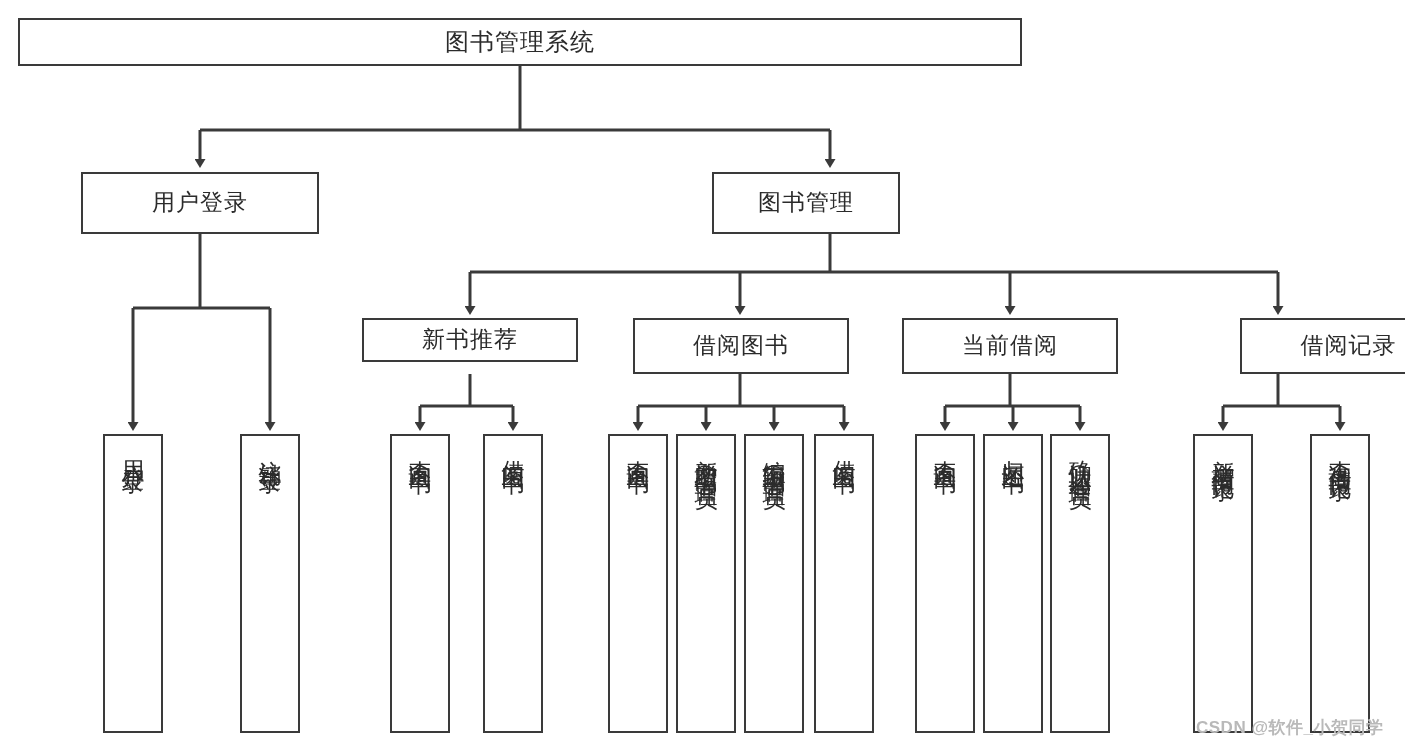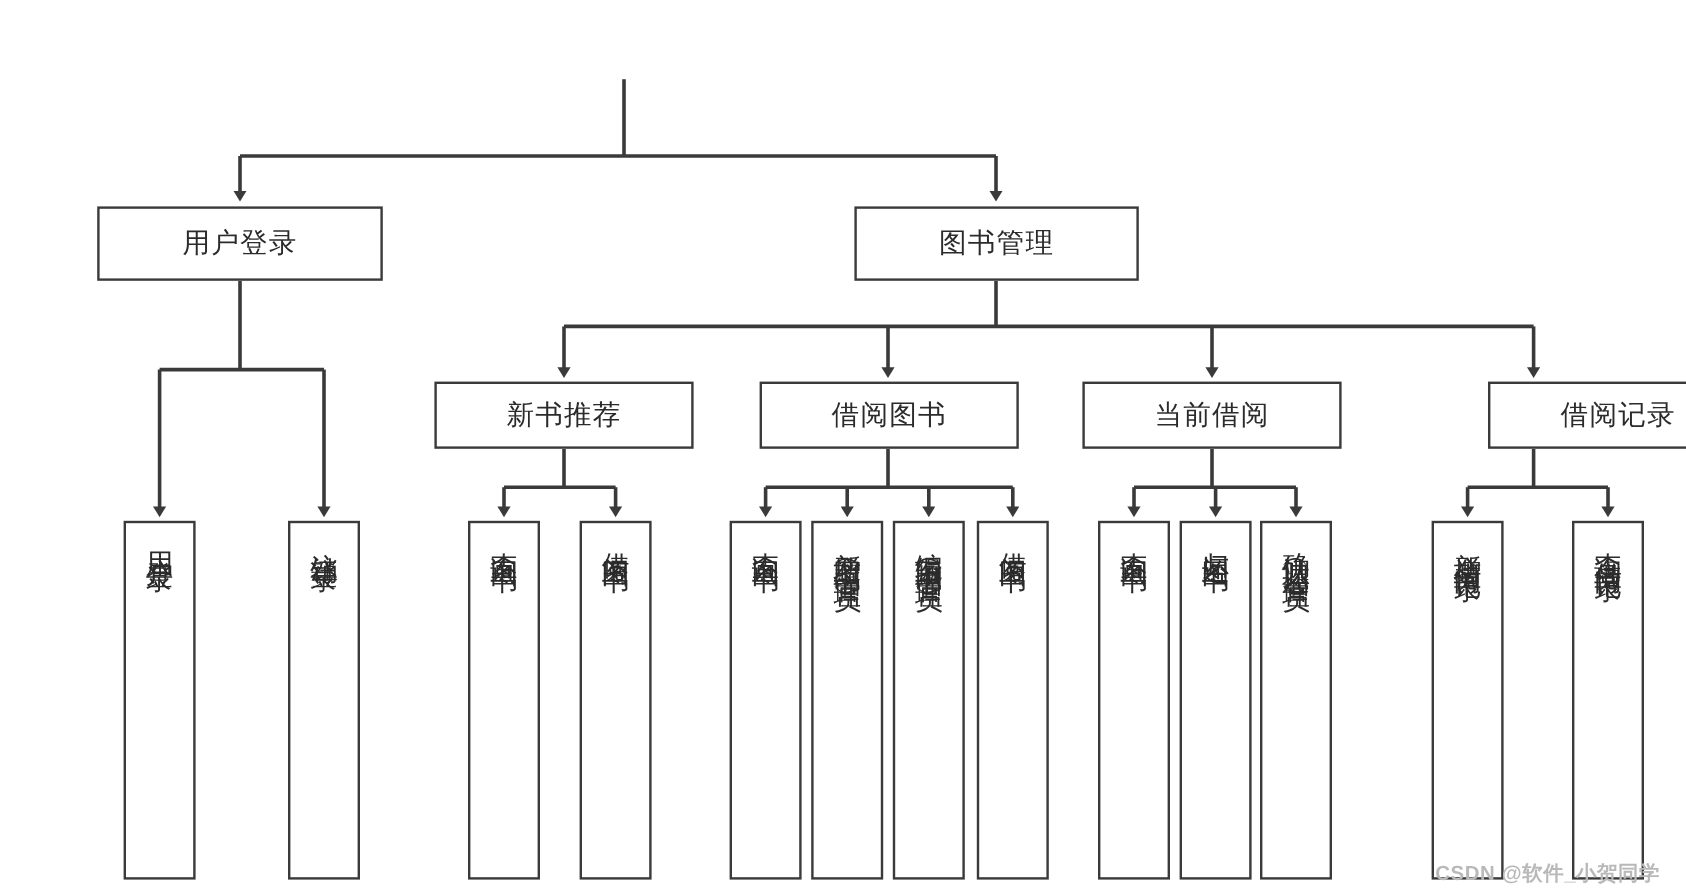--- a/index.html
+++ b/index.html
@@ -123,29 +123,32 @@
       <path d="M1013,406 L1013,423" marker-end="url(#arrow)"></path>
       <path d="M1080,406 L1080,423" marker-end="url(#arrow)"></path>
 
       <path d="M1278,374 L1278,406"></path>
       <path d="M1223,406 L1340,406"></path>
       <path d="M1223,406 L1223,423" marker-end="url(#arrow)"></path>
       <path d="M1340,406 L1340,423" marker-end="url(#arrow)"></path>
     </g>
   </svg>
 
+  <div class="node horiz root" id="box-root" style="left: 18px; top: 18px; width: 1004px; height: 48px;">
+    <span>图书管理系统</span>
+  </div>
 
   <div class="node horiz" id="box-l2-0" style="left: 81px; top: 172px; width: 238px; height: 62px;">
     <span>用户登录</span>
   </div>
-  <div class="node horiz" id="box-l2-1" style="left: 712px; top: 172px; width: 237px; height: 62px;">
+  <div class="node horiz" id="box-l2-1" style="left: 712px; top: 172px; width: 188px; height: 62px;">
     <span>图书管理</span>
   </div>
 
-  <div class="node horiz" id="box-l3-0" style="left: 362px; top: 318px; width: 216px; height: 56px;">
+  <div class="node horiz" id="box-l3-0" style="left: 362px; top: 318px; width: 216px; height: 44px;">
     <span>新书推荐</span>
   </div>
   <div class="node horiz" id="box-l3-1" style="left: 633px; top: 318px; width: 216px; height: 56px;">
     <span>借阅图书</span>
   </div>
   <div class="node horiz" id="box-l3-2" style="left: 902px; top: 318px; width: 216px; height: 56px;">
     <span>当前借阅</span>
   </div>
   <div class="node horiz" id="box-l3-3" style="left: 1240px; top: 318px; width: 217px; height: 56px;">
     <span>借阅记录</span>

